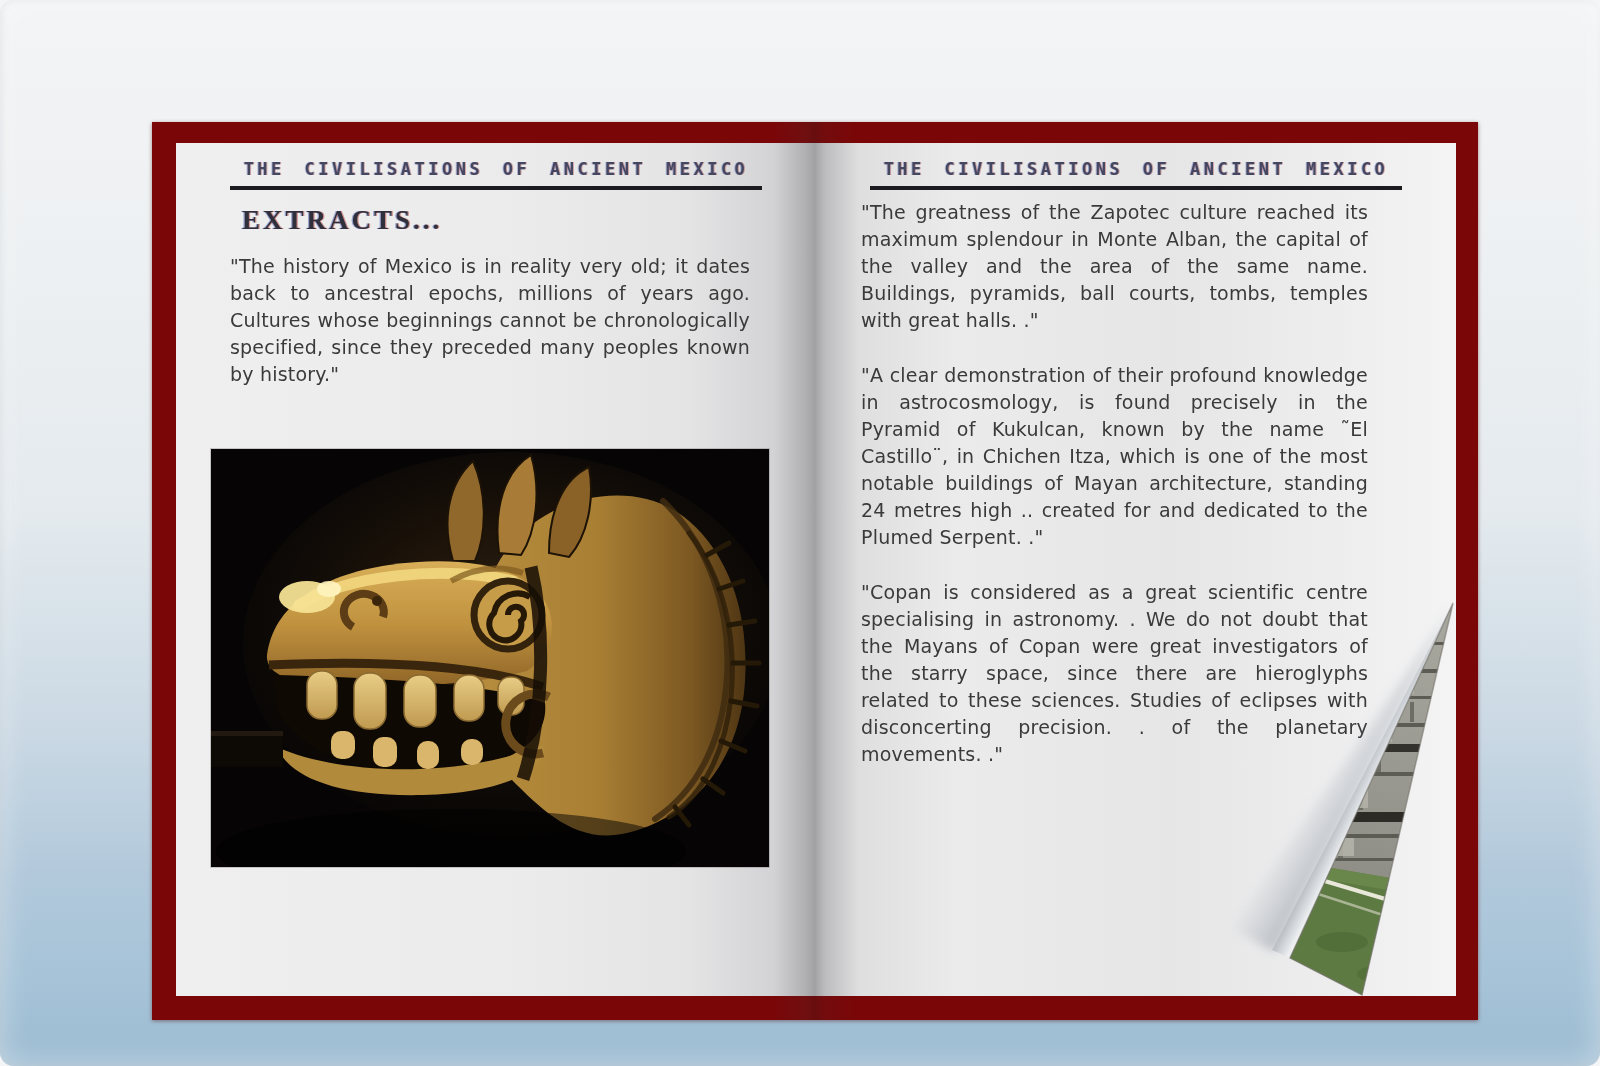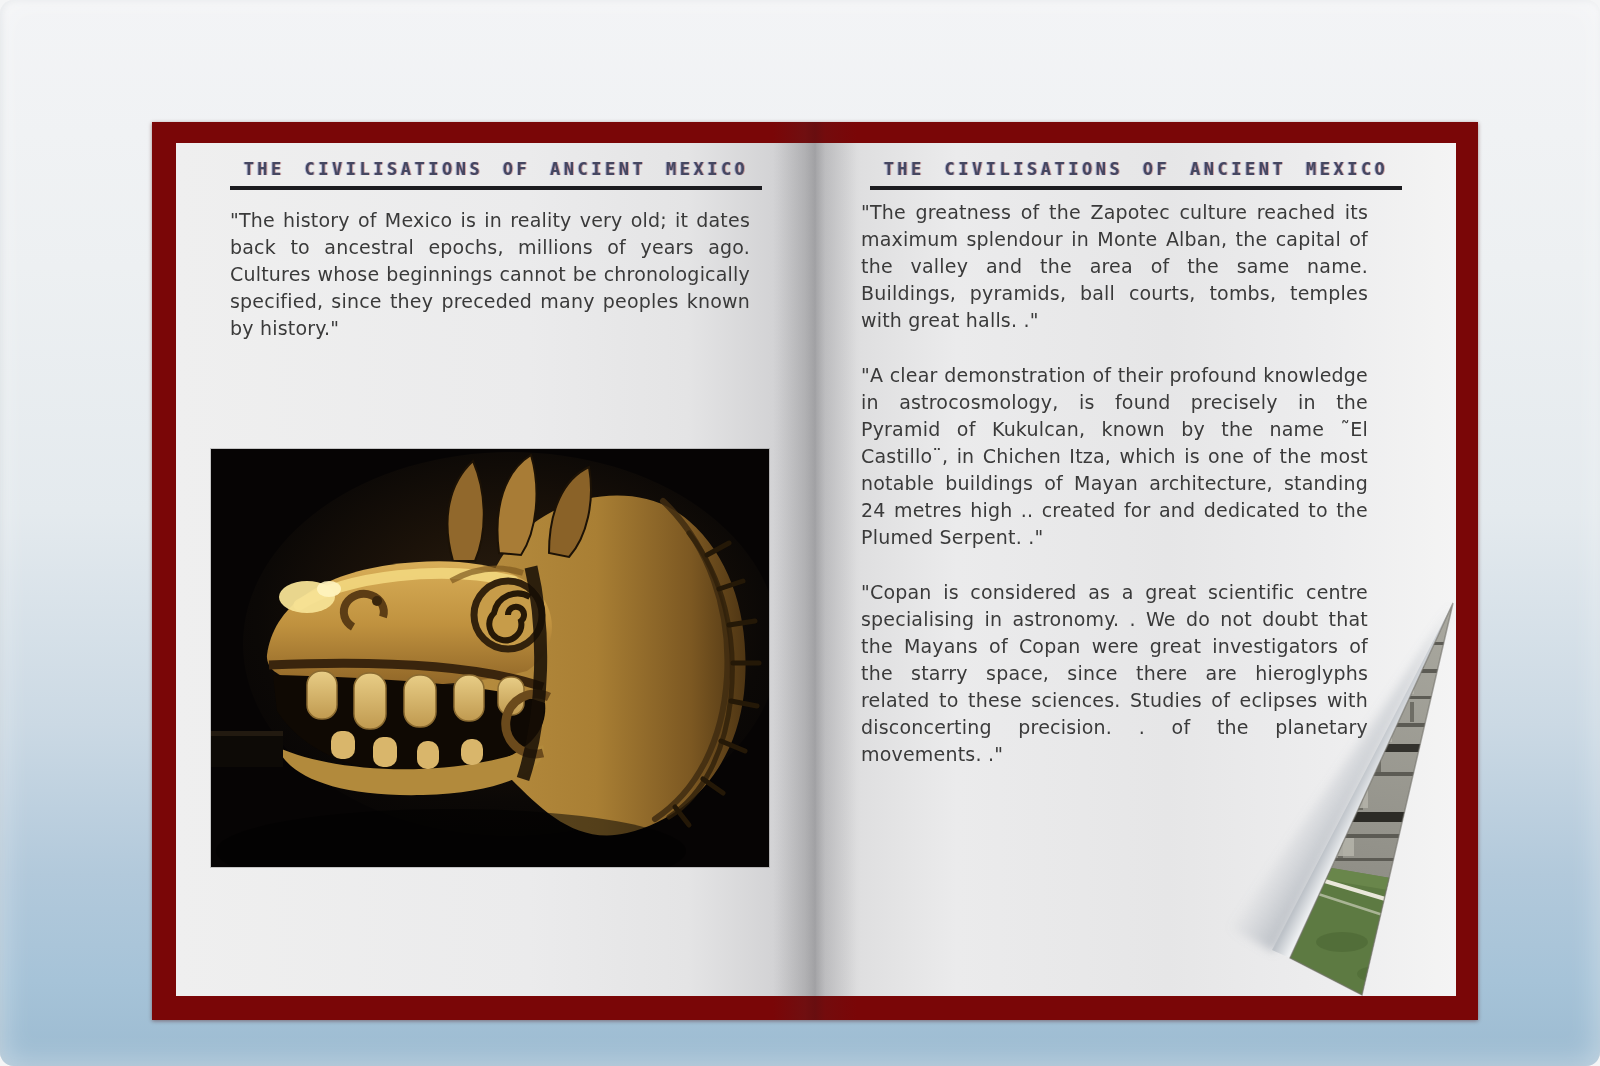--- a/index.html
+++ b/index.html
@@ -54,20 +54,21 @@
 <body>
 
 <div class="backdrop">
 
   <div class="book">
 
     <div class="pages">
 
       <section class="page left">
         <div class="page-header">THE CIVILISATIONS OF ANCIENT MEXICO</div>
+        <div class="extracts">EXTRACTS...</div>
         <p class="quote">"The history of Mexico is in reality very old; it dates back to ancestral epochs, millions of years ago. Cultures whose beginnings cannot be chronologically specified, since they preceded many peoples known by history."</p>
 
         <div class="photo" role="img" aria-label="Stone carving of a plumed serpent head lit warmly against a dark background">
           <svg viewBox="0 0 558 418">
             <defs>
               <radialGradient id="glowG" cx="50%" cy="44%" r="66%">
                 <stop offset="0%" stop-color="#2e2010"></stop>
                 <stop offset="40%" stop-color="#1b1209"></stop>
                 <stop offset="72%" stop-color="#0b0806"></stop>
                 <stop offset="100%" stop-color="#060404"></stop>

